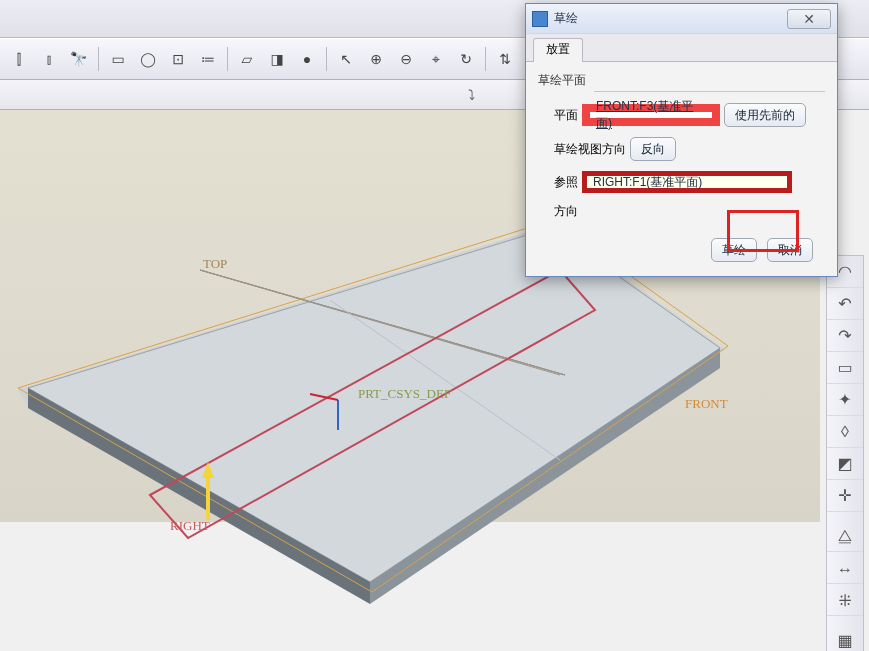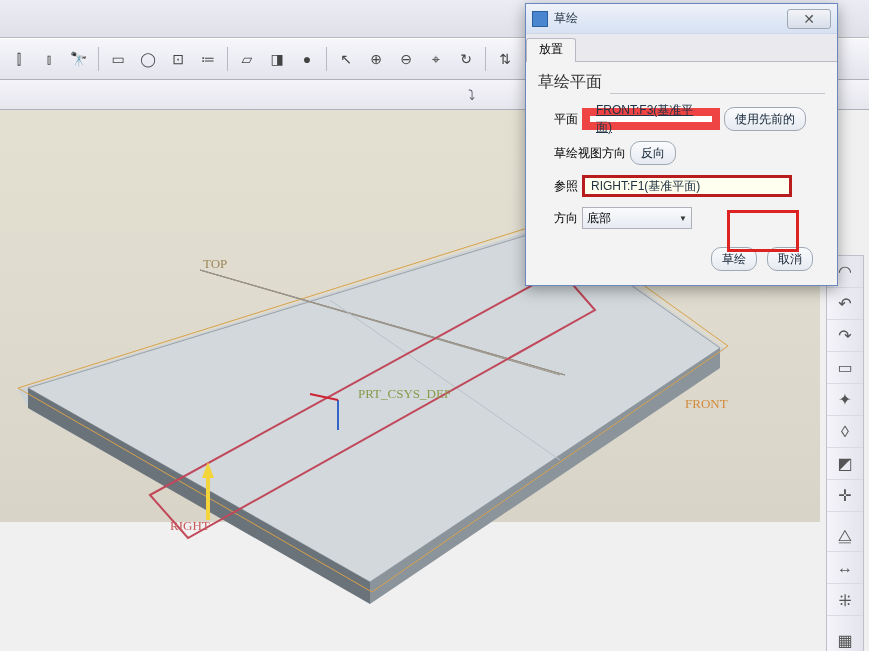--- a/index.html
+++ b/index.html
@@ -73,43 +73,43 @@
   }
   .dlg-titlebar .title { flex: 1; color: #234; }
   .dlg-close {
     width: 44px; height: 20px; border: 1px solid #a0a8b4; border-radius: 3px;
     background: linear-gradient(#f2f4f8,#d8deea);
     display: flex; align-items: center; justify-content: center; color: #555;
     font-size: 14px;
   }
   .dlg-tabs {
     height: 28px; background: #e9e9ee; border-bottom: 1px solid #b9b9c3;
-    display: flex; align-items: flex-end; padding-left: 0;
+    display: flex; align-items: flex-end; padding-left: 7px;
   }
   .dlg-tab {
     height: 24px; padding: 2px 12px 0; border: 1px solid #b9b9c3;
     border-bottom: none; background: #f3f3f3; border-radius: 3px 3px 0 0;
     position: relative; top: 1px;
   }
   .dlg-body { padding: 10px 12px 14px; }
-  .group-label { font-size: 16px; color: #333; margin-bottom: 6px; }
+  .group-label { font-size: 12px; color: #333; margin-bottom: 6px; }
   .group-line {
     border-top: 1px solid #c6c6cf; position: relative; top: 8px; flex: 1;
     margin-left: 8px;
   }
   .group-head { display: flex; align-items: center; }
   .row { display: flex; align-items: center; gap: 4px; margin: 8px 0 10px 16px; }
   .in-box {
-    height: 22px; border: 3px solid #b91c1c; background: #fff;
+    height: 22px; border: 5px solid #b91c1c; background: #fff;
     padding: 0 6px; display: flex; align-items: center; color: #234;
     font-family: Tahoma, Arial; font-size: 12px;
   }
   .btn {
     height: 24px; padding: 0 10px; border: 1px solid #a0a8b4;
-    background: linear-gradient(#fafbfd,#e6eaf1); border-radius: 10px;
+    background: linear-gradient(#fafbfd,#e6eaf1); border-radius: 5px;
     display: flex; align-items: center; color: #123;
   }
   .highlight-red { border: 8px solid #ef4444; text-decoration: underline; }
   .combo {
     height: 22px; border: 1px solid #b0b0bb;
     background: linear-gradient(#fafbfd,#e6eaf1);
     display: flex; align-items: center; padding: 0 4px; gap: 6px; min-width: 110px;
   }
   .combo .arr { margin-left: auto; font-size: 8px; color: #333; }
   .dlg-footer {
@@ -256,24 +256,20 @@
       </div>
     </div>
     <div class="row">
       <span>参照</span>
       <div class="in-box" style="width:210px;background:#fffff0;">
         <span>RIGHT:F1(基准平面)</span>
       </div>
     </div>
     <div class="row">
       <span>方向</span>
-      <div class="combo">
-        <span>底部</span>
-        <span class="arr">▼</span>
-      </div>
     </div>
 
     <div class="dlg-footer">
       <div class="btn">
         <span>草绘</span>
       </div>
       <div class="btn">
         <span>取消</span>
       </div>
     </div>

